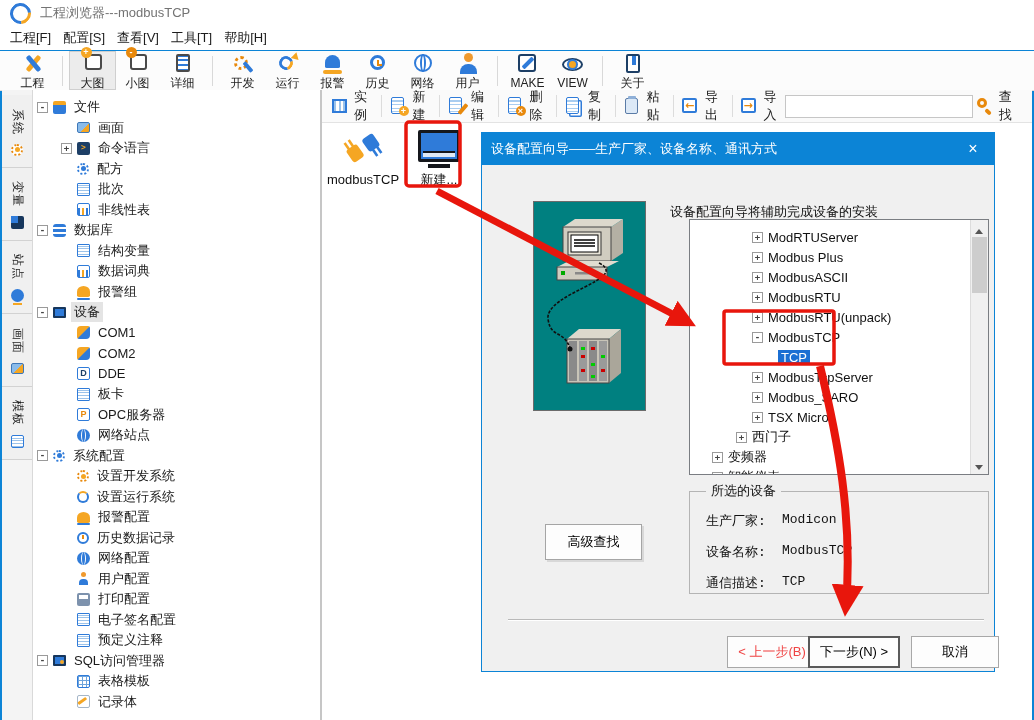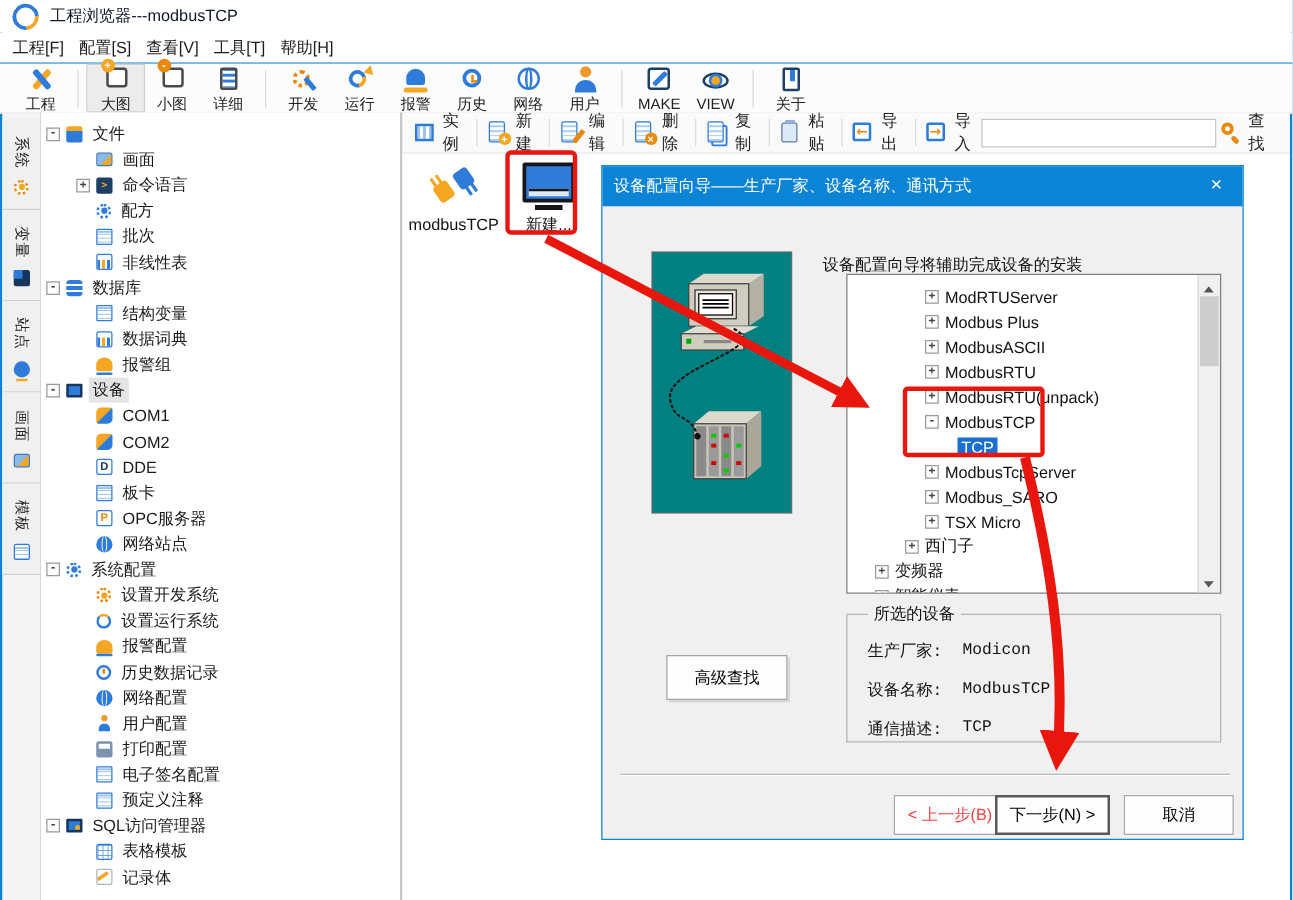--- a/index.html
+++ b/index.html
@@ -3,21 +3,21 @@
 <meta charset="utf-8">
 <style>
   html,body{margin:0;padding:0;width:1034px;height:720px;overflow:hidden;
     font-family:"Liberation Sans","DejaVu Sans",sans-serif;background:#fff;}
   #app{position:relative;width:1034px;height:720px;background:#fff;
     box-shadow:inset 2px 0 0 #0c84d6, inset -2px 0 0 #0c84d6;}
   
   #titlebar{height:26px;display:flex;align-items:center;padding-left:10px;background:#fff;}
   .logo{width:15px;height:15px;border:3px solid #2f7bd9;border-right-color:#f5a623;border-radius:50%;
     transform:rotate(40deg);flex:none;}
-  .wtitle{margin-left:9px;font-size:13px;color:#0f172a;}
+  .wtitle{margin-left:9px;font-size:13px;color:#737373;}
   
   #menubar{height:24px;display:flex;align-items:center;padding-left:10px;gap:12px;
     border-bottom:1px solid #0c84d6;background:#fff;}
   .mi{font-size:13px;color:#1c1c1c;cursor:pointer;}
   
   #toolbar1{height:39px;display:flex;align-items:center;padding-left:10px;background:#fcfcfc;
     border-bottom:1px solid #dedede;}
   .tb1{display:flex;flex-direction:column;align-items:center;justify-content:center;
     min-width:45px;height:37px;gap:18px;cursor:pointer;}
   .tb1.sel{background:#ececec;outline:1px solid #cfcfcf;}
@@ -142,21 +142,21 @@
   #canvas .witem:nth-child(1){left:8px;}
   #canvas .witem:nth-child(2){left:84px;}
   .newmon{width:36px;height:26px;border:3px solid #15171c;background:#2f7bd9;border-radius:2px;position:relative;}
   .newmon::after{content:"";position:absolute;left:2px;right:2px;bottom:2px;height:4px;background:#dfe9f5;border-top:2px solid #15171c;}
   .newstand{width:22px;height:4px;background:#15171c;margin-top:-1px;}
   
   #dialog{position:absolute;left:481px;top:132px;width:514px;height:540px;background:#f0f0f0;
     border:1px solid #0c84d6;z-index:5;font-size:13px;box-sizing:border-box;}
   .dtitle{height:32px;background:#0c84d6;color:#fff;display:flex;align-items:center;padding-left:9px;font-size:13px;}
   .dclose{margin-left:auto;width:42px;text-align:center;font-size:16px;line-height:24px;cursor:pointer;}
-  .dbody{position:relative;height:472px;}
+  .dbody{position:relative;height:472px;margin-left:12px;}
   .illus{position:absolute;left:39px;top:36px;width:113px;height:210px;}
   .instr{position:absolute;left:176px;top:38px;color:#111;}
   .listbox{position:absolute;left:195px;top:54px;width:300px;height:256px;background:#fff;
     border:1px solid #7a7d82;overflow:hidden;box-sizing:border-box;}
   #dtree{position:absolute;left:0;right:17px;top:0;bottom:0;padding-top:7px;overflow:hidden;}
   .drow{height:20px;display:flex;align-items:center;gap:5px;white-space:nowrap;font-size:13px;color:#111;cursor:pointer;}
   .dlbl.sel{background:#1b6fd3;color:#fff;padding:0 3px;}
   .sbar{position:absolute;right:0;top:0;bottom:0;width:17px;background:#f0f0f0;border-left:1px solid #dcdcdc;}
   .sbup,.sbdn{position:absolute;left:0;right:0;height:16px;cursor:pointer;}
   .sbup{top:0;} .sbdn{bottom:0;}

